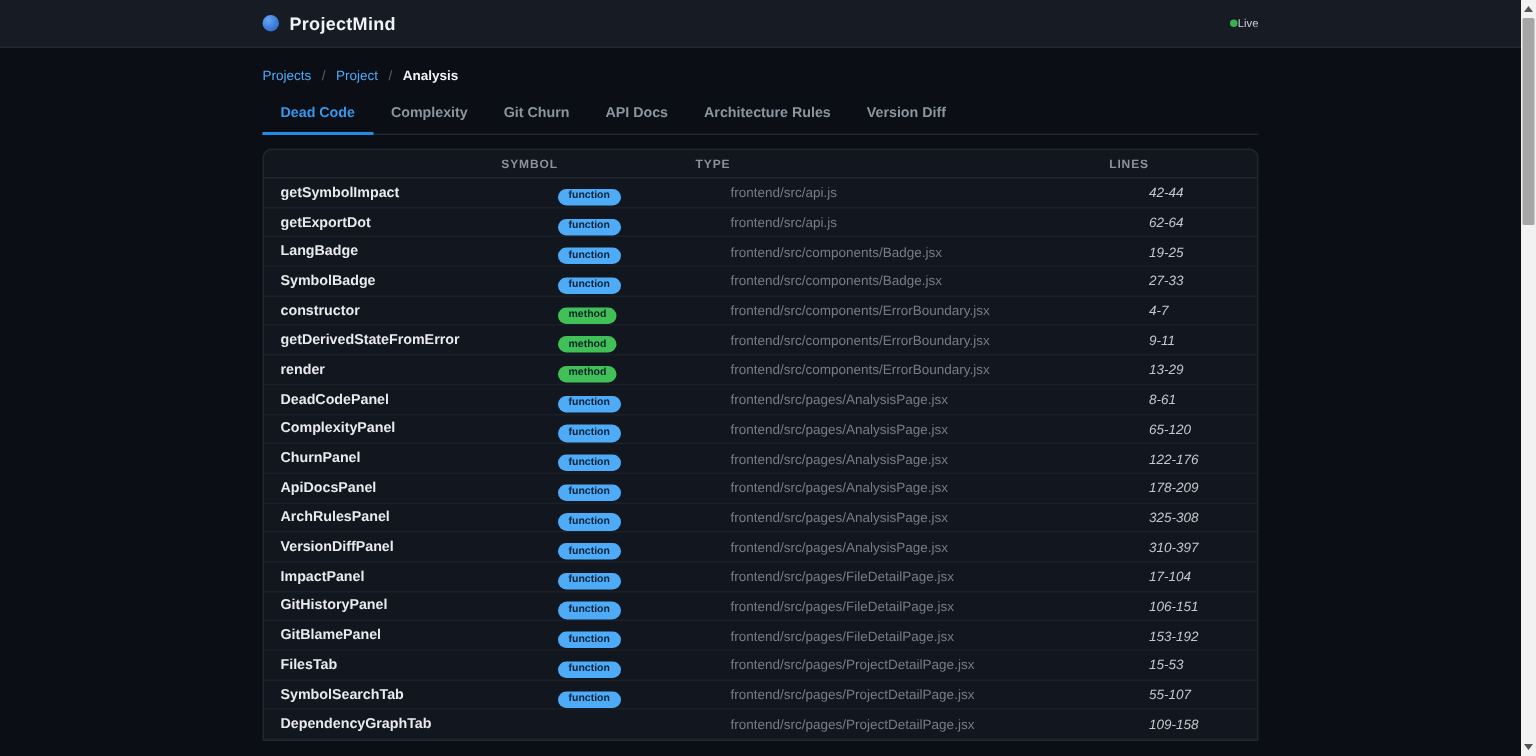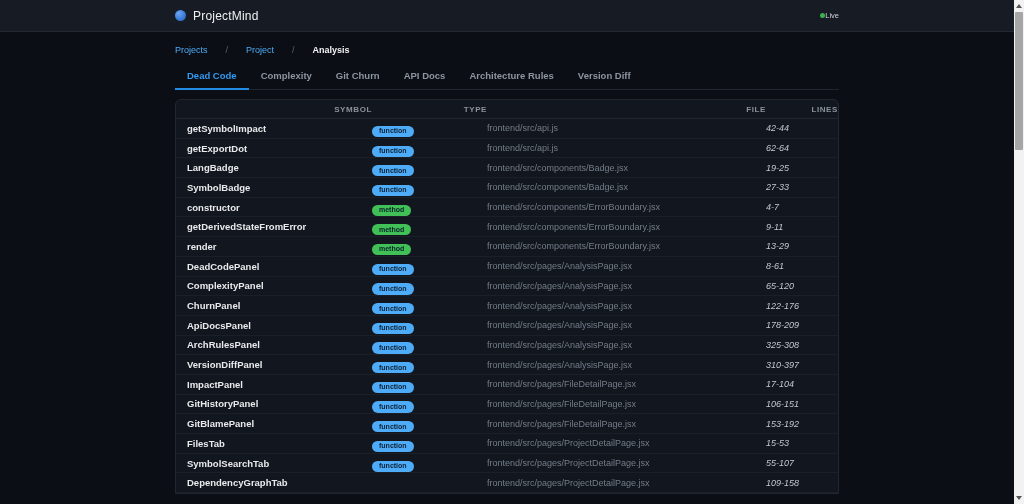--- a/index.html
+++ b/index.html
@@ -16,28 +16,28 @@
   }
   .navbar-inner {
     width:664px; margin:0 auto; height:100%;
     display:flex; align-items:center;
   }
   .logo-dot {
     width:11px; height:11px; border-radius:50%;
     background:radial-gradient(circle at 35% 30%, #6ba5f5 0%, #3b7dd8 55%, #2b5ea8 100%);
     margin-right:7px; flex:none;
   }
-  .app-title { color:#f0f2f5; font-size:12px; font-weight:normal; letter-spacing:.2px; }
+  .app-title { color:#f0f2f5; font-size:12px; font-weight:bold; letter-spacing:.2px; }
   .nav-spacer { flex:1; }
   .live-wrap { display:flex; align-items:center; gap:0;padding-left:32px; }
   .live-dot { width:5px; height:5px; border-radius:50%; background:#37b24d; }
   .live-label { color:#cdd2d8; font-size:7.5px; }
   
   .container { width:664px; margin:0 auto; }
-  .breadcrumb { margin-top:13px; font-size:9px; display:flex; gap:18px; align-items:flex-start; }
+  .breadcrumb { margin-top:13px; font-size:9px; display:flex; gap:7px; align-items:flex-start; }
   .crumb-link { color:#4dabf7; text-decoration:none; cursor:pointer; }
   .crumb-sep { color:#5a626d; }
   .crumb-current { color:#f0f2f5; font-weight:bold; }
   
   .tabs { margin-top:9px; display:flex; border-bottom:1px solid #20252e;font-weight:bold; }
   .tab {
     padding:6px 12px 7px 12px; font-size:9.5px; color:#8d95a0;
     cursor:pointer; margin-bottom:-1px; border-bottom:2px solid transparent;
   }
   .tab.active { color:#339af0; border-bottom:2px solid #228be6; }
@@ -125,21 +125,20 @@
           <div class="tab">API Docs</div>
           <div class="tab">Architecture Rules</div>
           <div class="tab">Version Diff</div>
         </div>
 
       <div class="card">
 
         <div class="grid-row thead">
           <span>SYMBOL</span>
           <span>TYPE</span>
-          <span>FILE</span>
           <span>LINES</span>
         </div>
 
         <div id="tbody">
             <div class="grid-row trow">
               <span class="cell-symbol">getSymbolImpact</span>
               <span><span class="badge" style="background: rgb(77, 171, 247);">function</span></span>
               <span class="cell-file">frontend/src/api.js</span>
               <span class="cell-lines">42-44</span>
             </div>

